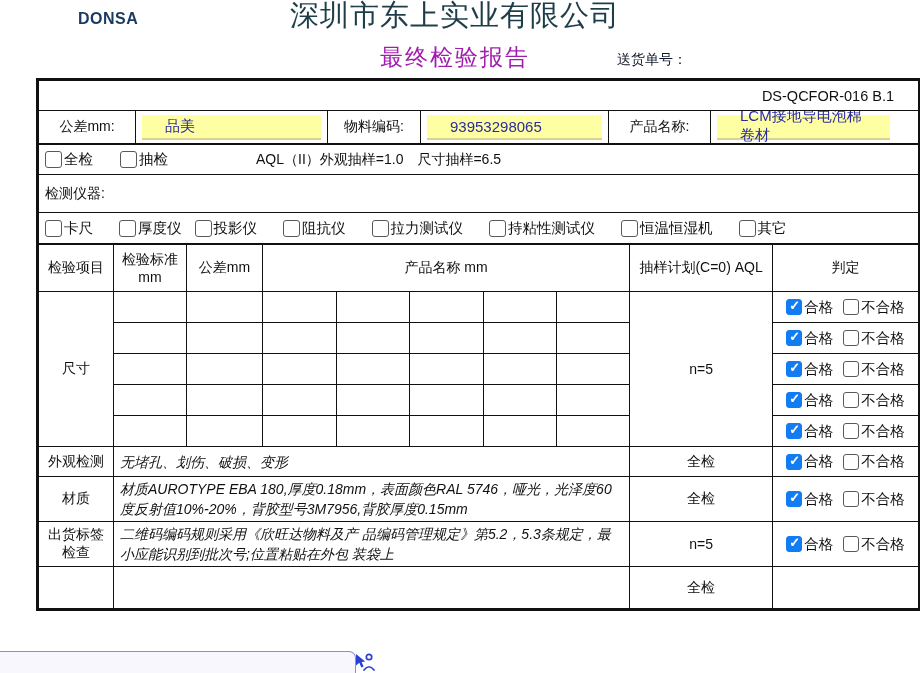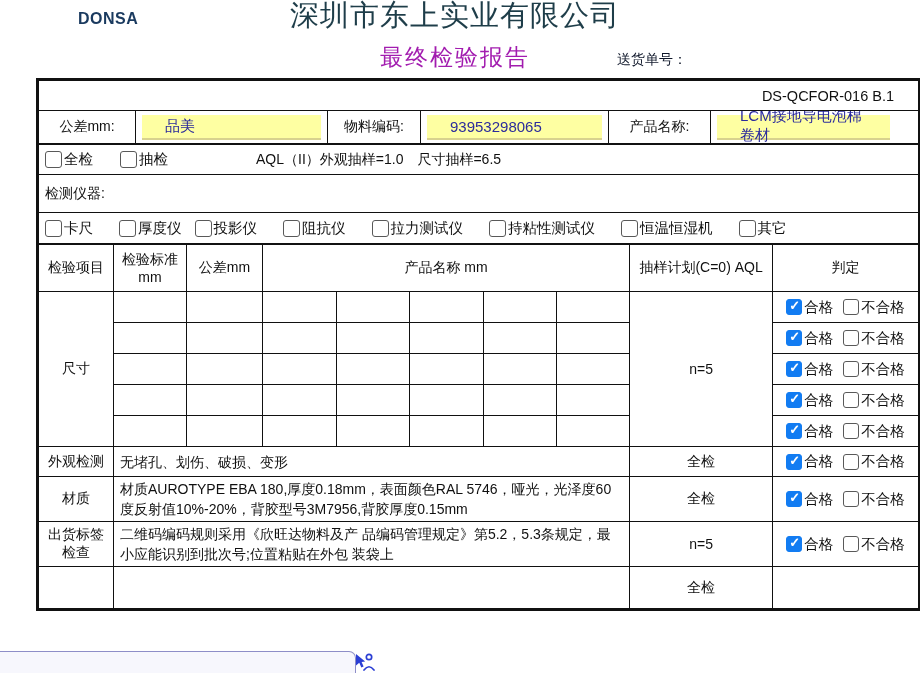--- a/index.html
+++ b/index.html
@@ -31,21 +31,21 @@
   
   .cbrow { display:flex; align-items:center; }
   .cb { width:17px; height:17px; border:1px solid #595959; border-radius:3px; background:#fff; display:inline-block; flex:none; cursor:pointer; }
   .cb-sm { width:16px; height:16px; }
   .cb.checked { background:#127cf2; border-color:#127cf2; position:relative; }
   .cb.checked::after { content:"✓"; position:absolute; left:2px; top:-2px; color:#fff; font-size:13px; font-weight:bold; }
   .cb-label { margin-left:2px; font-size:14.5px; }
 
   
   .mt td { text-align:center; }
-  .mt .desc { text-align:left; line-height:20px; padding:2px 6px; }
+  .mt .desc { text-align:left; line-height:20px; padding:2px 6px;font-style:italic; }
   .judge { display:flex; align-items:center; justify-content:center; }
   .judge .gap { width:10px; }
 
   
   .statusbox { position:absolute; left:-2px; top:651px; width:358px; height:26px; background:#f7f7fd; border:1px solid #8e8ec8; border-left:none; border-radius:0 7px 0 0; z-index:5; }
   .cursor-person-icon { position:absolute; left:352px; top:651px; z-index:6; }
 </style>
 </head>
 <body>
 

